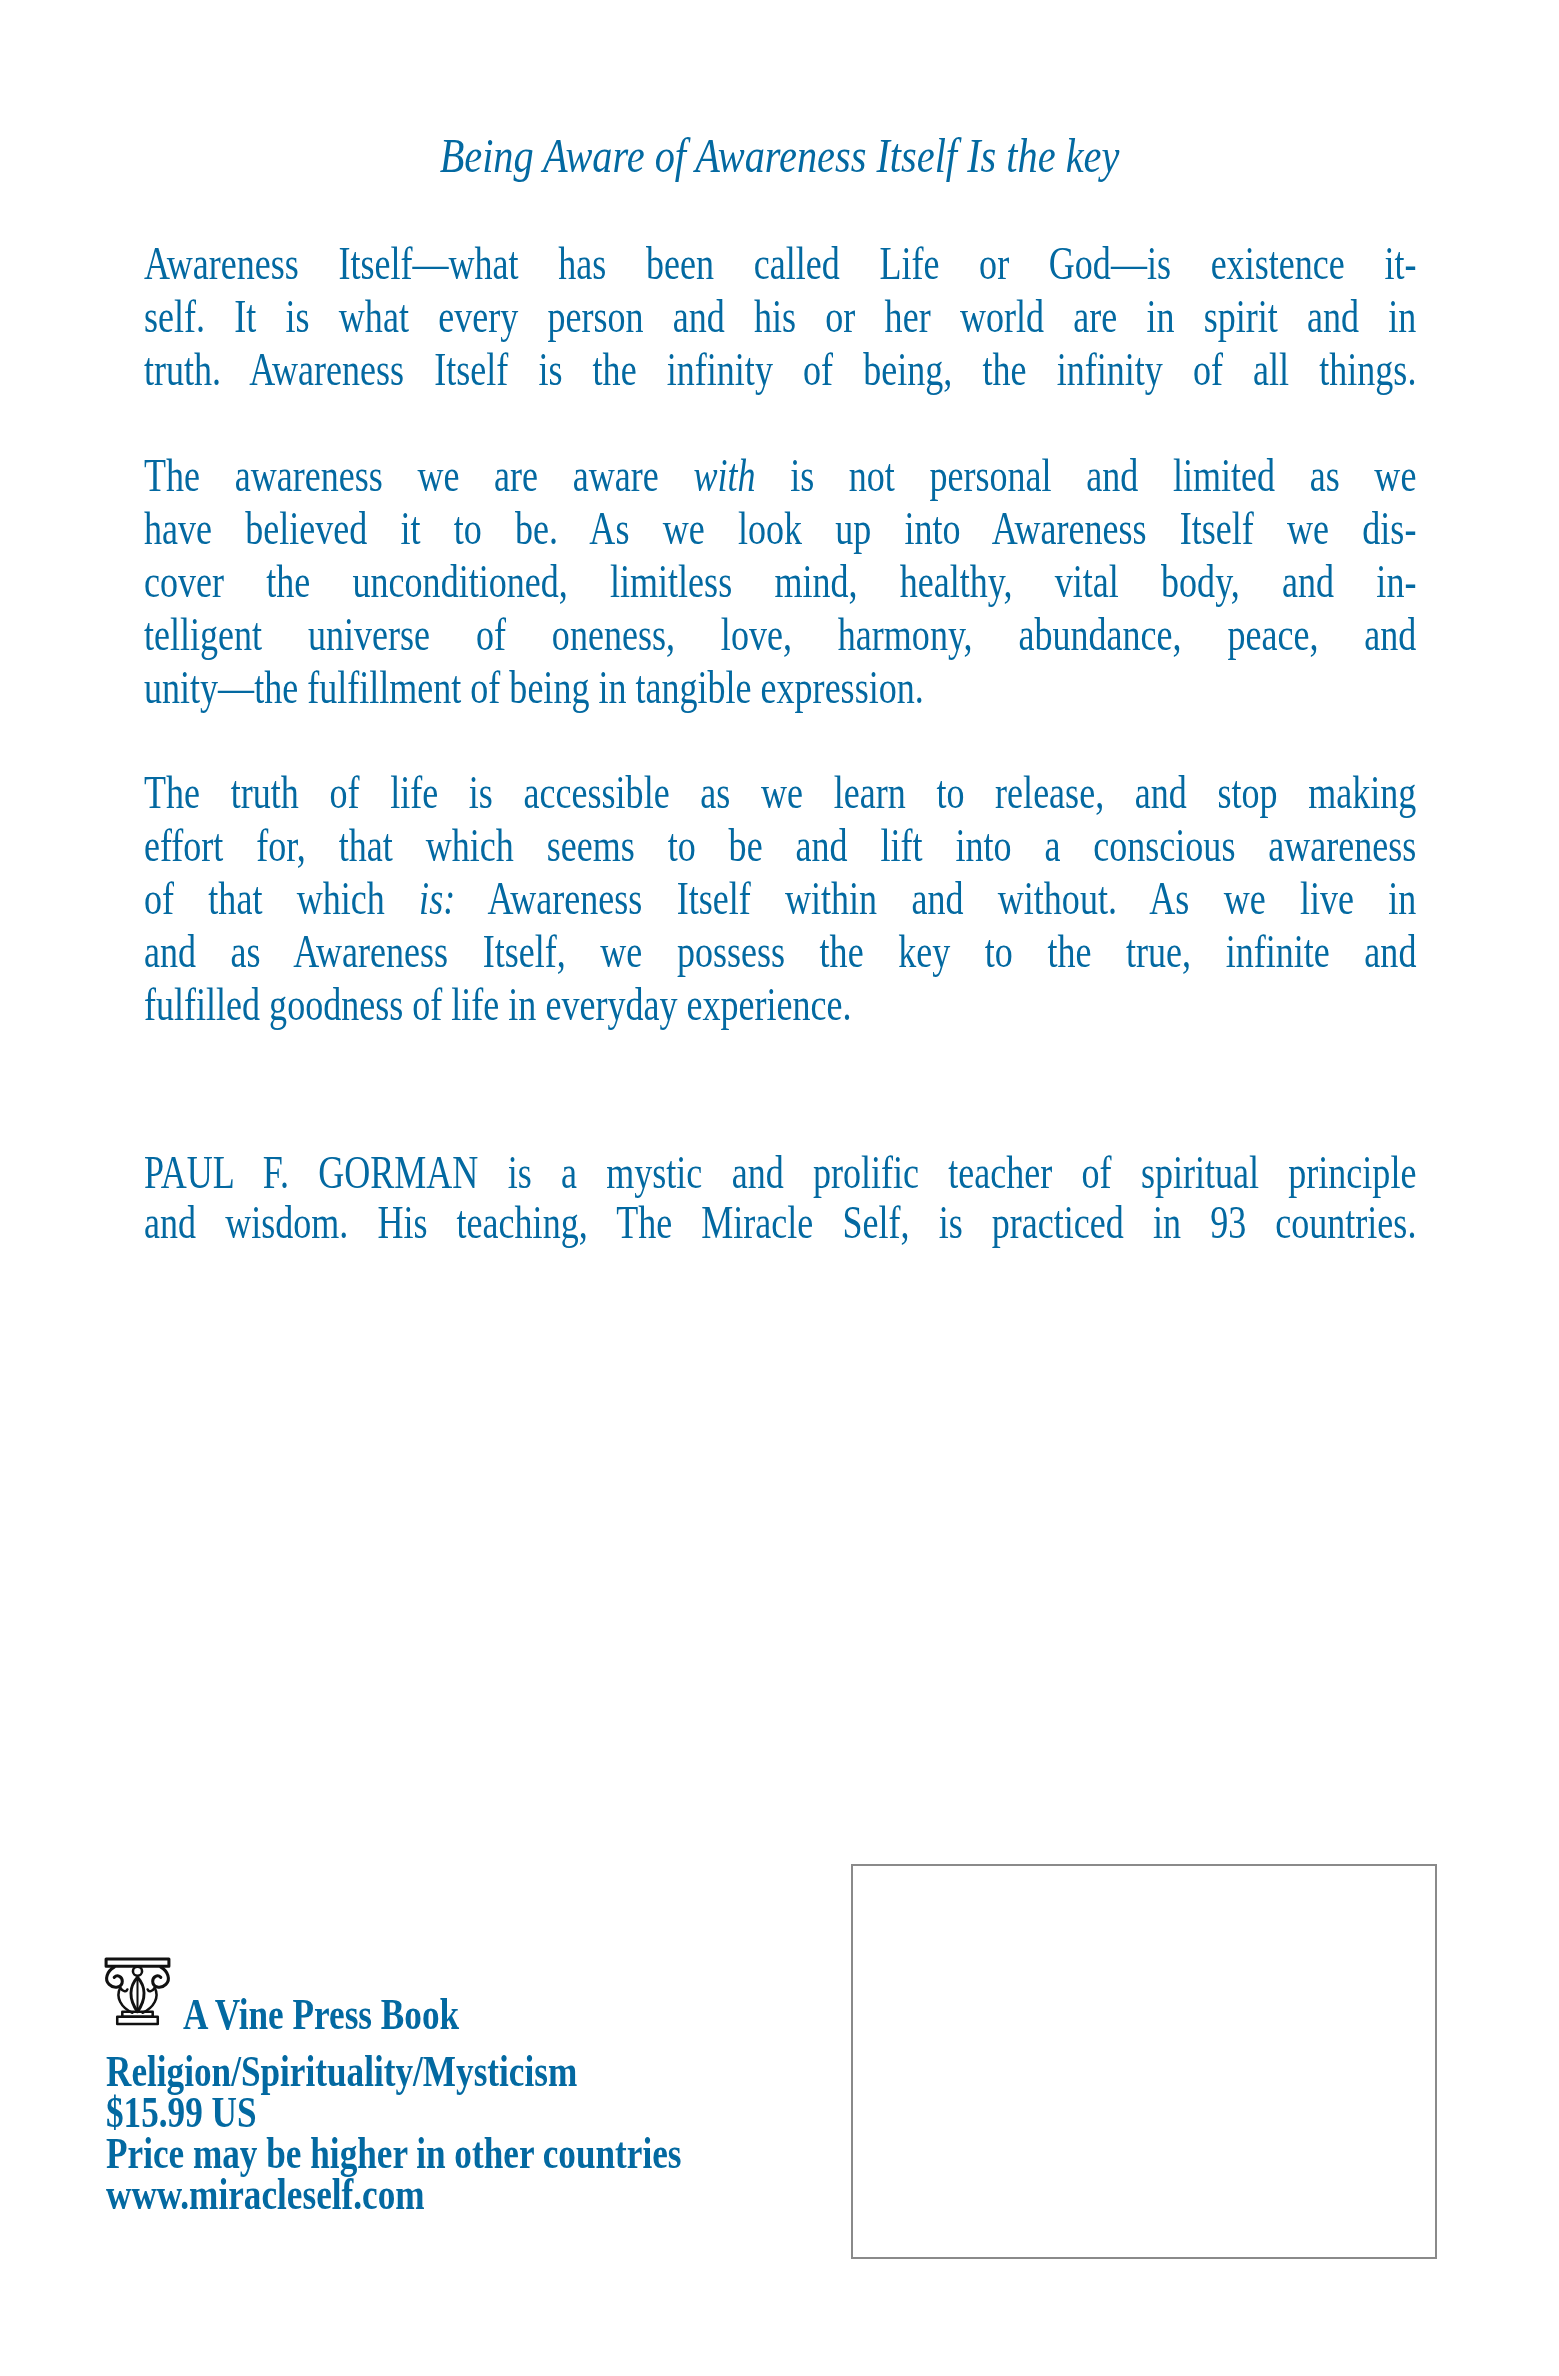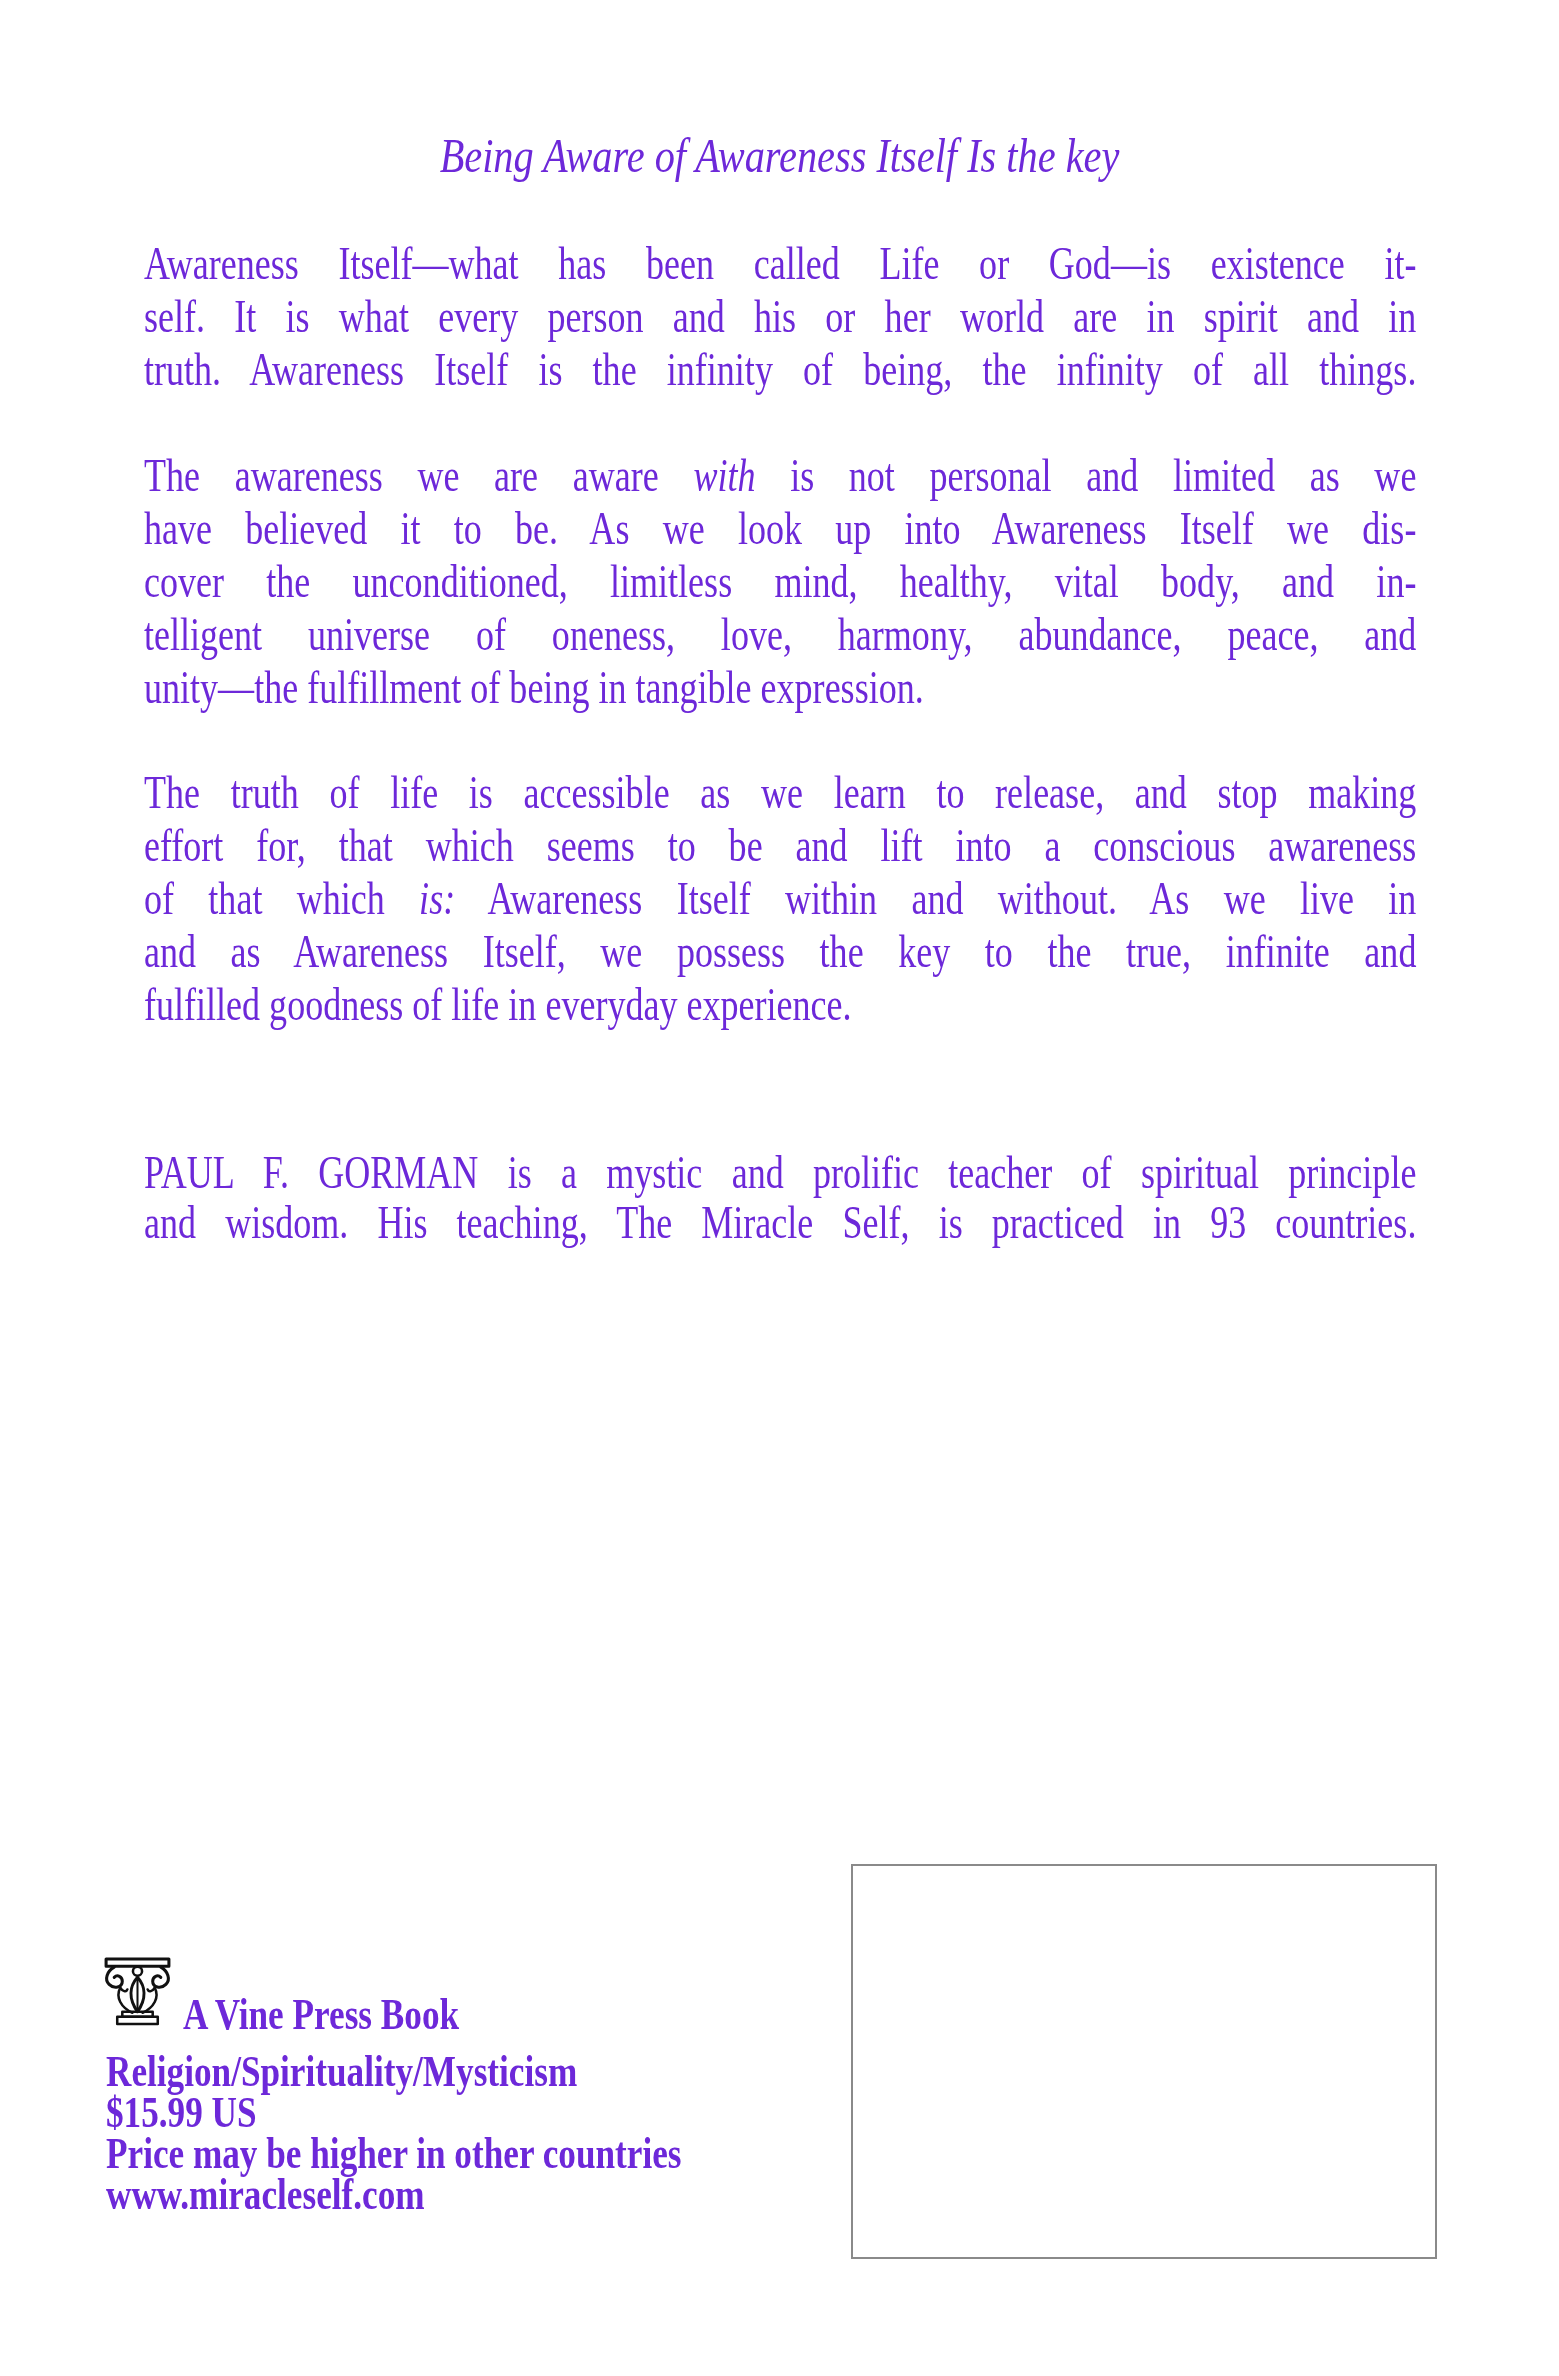--- a/index.html
+++ b/index.html
@@ -2,21 +2,21 @@
 <html><head>
 <meta charset="utf-8">
 <style>
   html, body { margin: 0; padding: 0; background: #ffffff; }
   .page {
     position: relative;
     width: 1559px;
     height: 2376px;
     background: #ffffff;
     font-family: "Liberation Serif", serif;
-    color: #6d28d9;
+    color: #0369a1;
     overflow: hidden;
   }
   
   .tagline {
     position: absolute;
     top: 128px;
     left: 0;
     width: 1559px;
     text-align: center;
     font-style: italic;

